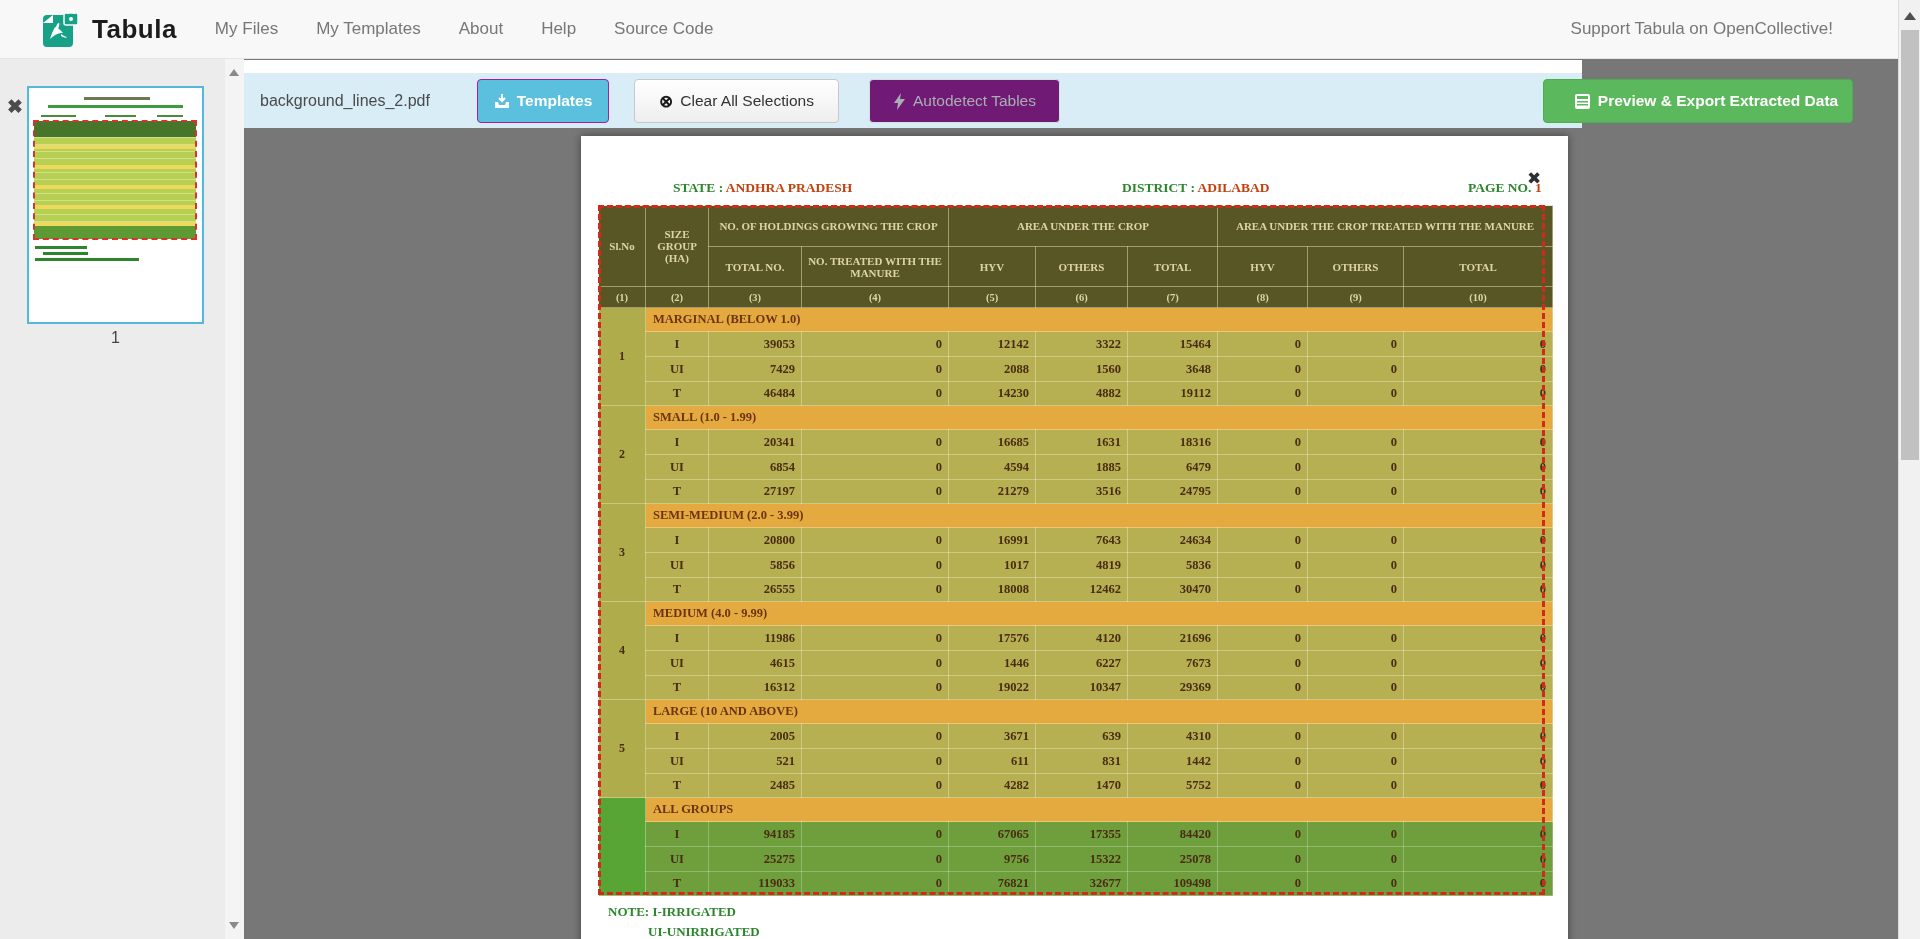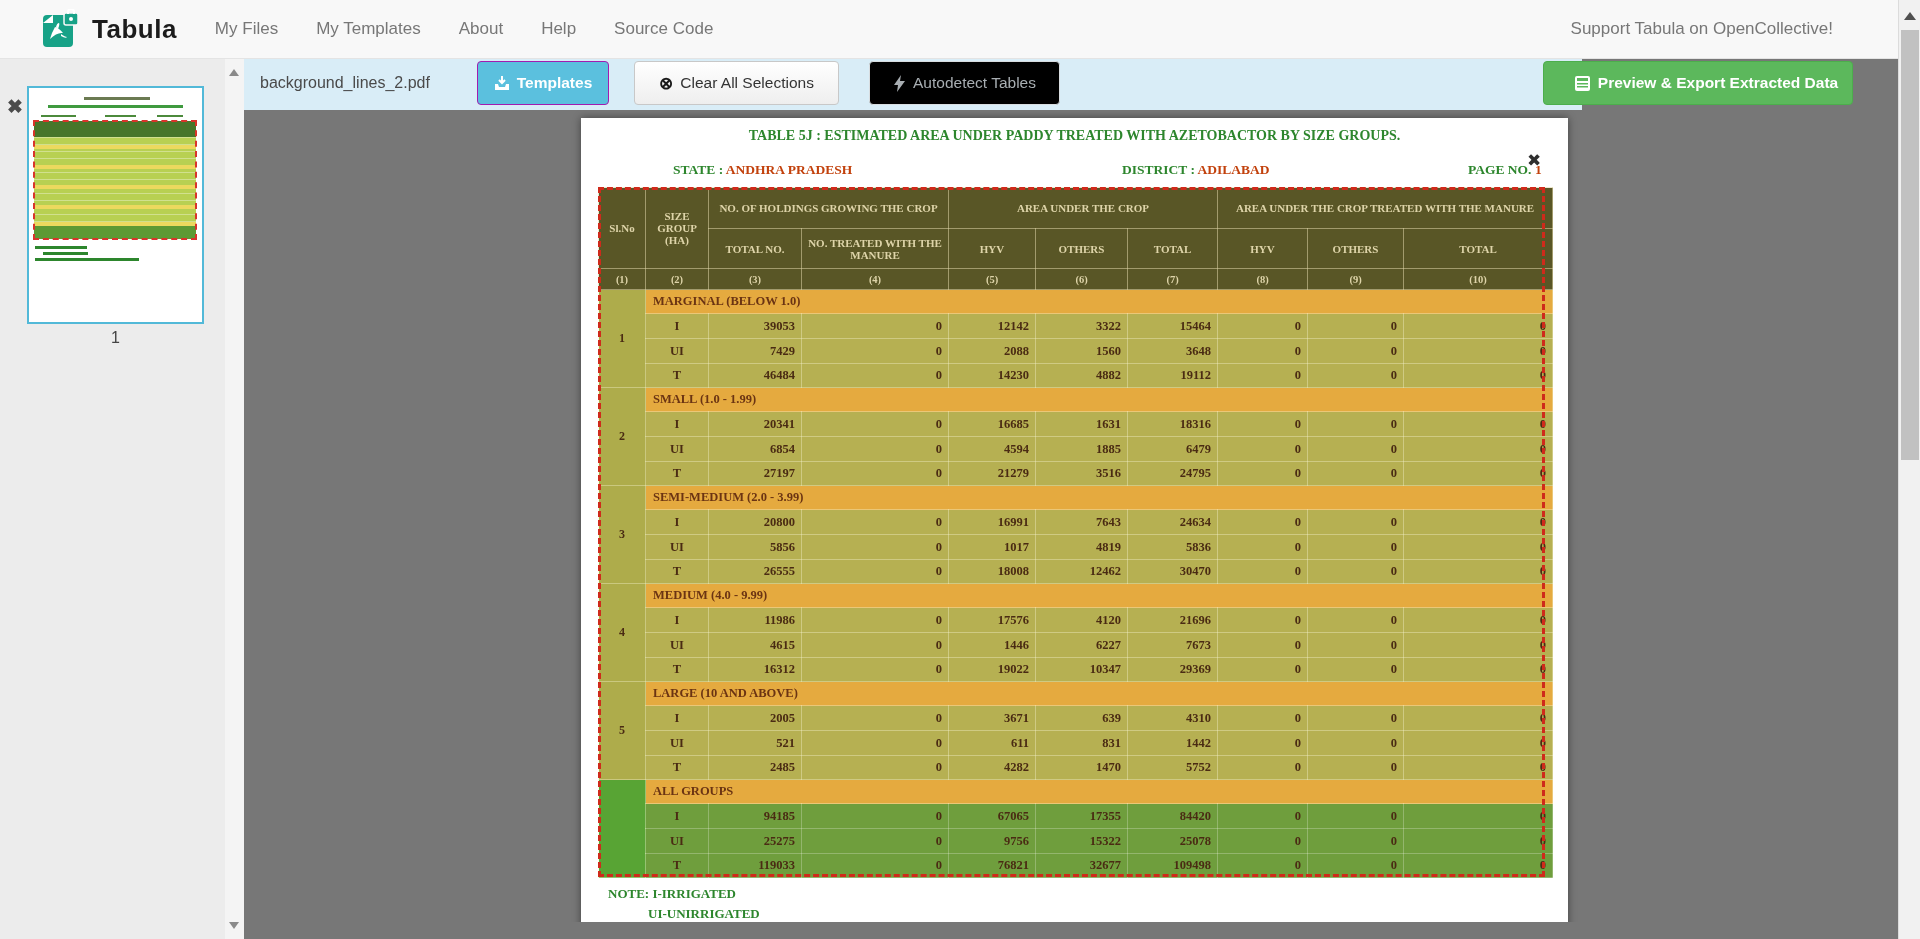--- a/index.html
+++ b/index.html
@@ -33,30 +33,30 @@
   .t-green { position:absolute; left:0; right:0; bottom:0; height:13px; background:#5d9a34; }
   .t-sel { position:absolute; left:-1px; right:-1px; top:-1px; bottom:-1px; border:2px dashed #d9342b; }
   .t-note { position:absolute; height:3px; background:#2d862d; }
   .thumb-label { position:absolute; left:27px; top:270px; width:177px; text-align:center;
                  font-size:16px; color:#444; }
   .side-scroll { position:absolute; right:0; top:0; width:19px; height:100%; background:#f4f4f4; }
   .tri-up   { position:absolute; left:4px; top:10px;   width:0; height:0; border-left:5px solid transparent; border-right:5px solid transparent; border-bottom:7px solid #8a8a8a; cursor:pointer; }
   .tri-down { position:absolute; left:4px; bottom:10px; width:0; height:0; border-left:5px solid transparent; border-right:5px solid transparent; border-top:7px solid #8a8a8a; cursor:pointer; }
 
   
-  .content { position:absolute; left:244px; top:42px; width:1338px; height:880px; background:#fff;text-decoration:underline; }
+  .content { position:absolute; left:244px; top:60px; width:1338px; height:880px; background:#fff;text-decoration:underline; }
   .toolbar { position:absolute; left:0; top:13px; width:100%; height:55px; background:#d9edf7; }
   .filename { position:absolute; left:16px; top:0; height:55px; display:flex; align-items:center;
               color:#4a4a4a; font-size:16px; }
   .btn { position:absolute; top:6px; height:44px; border-radius:4px; display:flex; align-items:center;
          justify-content:center; font-size:15.5px; cursor:pointer; white-space:nowrap; }
   .btn .bicon { margin-right:7px; display:inline-flex; }
   .btn-templates { left:233px; width:132px; background:#5bc0de; border:1px solid #a21caf; color:#fff; font-weight:bold; }
   .btn-clear { left:390px; width:205px; background:linear-gradient(#ffffff,#eeeeee); border:1px solid #c8c8c8; color:#333; }
-  .btn-auto { left:625px; width:191px; background:#000000; border:1px solid #d8dde0; color:#a8aeb2; cursor:default; }
+  .btn-auto { left:625px; width:191px; background:#701a75; border:1px solid #d8dde0; color:#a8aeb2; cursor:default; }
   .btn-export { left:1299px; width:310px; background:#5cb85c; border:1px solid #4cae4c; color:#fff; font-weight:bold;padding-left:16px; }
   .gicon-x { font-size:17px; color:#1a1a1a; font-weight:bold; line-height:1; }
 
   
   .viewer { position:absolute; left:0; top:68px; width:100%; height:812px; background:#777; overflow:hidden; }
   .pdf-page { position:absolute; left:337px; top:8px; width:987px; height:1100px; background:#fff;
               box-shadow:0 0 8px rgba(0,0,0,.45); font-family:"Liberation Serif", serif; }
   .pdf-title { position:absolute; top:10px; left:0; width:100%; text-align:center;
                color:#2d862d; font-weight:bold; font-size:14px; }
   .pdf-meta { position:absolute; top:44px; left:0; width:100%; font-size:13.5px; font-weight:bold; }
@@ -185,21 +185,20 @@
             <rect x="3" y="8" width="11" height="1.5" fill="#5cb85c"></rect>
             <rect x="3" y="11" width="11" height="1.5" fill="#5cb85c"></rect>
           </svg>
       </span>
       <span>Preview &amp; Export Extracted Data</span>
     </div>
   </div>
 
   <div class="viewer">
     <div class="pdf-page">
-      <div class="pdf-title">TABLE 5J : ESTIMATED AREA UNDER PADDY  TREATED WITH AZETOBACTOR BY SIZE GROUPS.</div>
 
       <div class="pdf-meta">
         <span class="meta-item m-state">
           <span class="meta-label">STATE :</span>
           <span class="meta-value">ANDHRA PRADESH</span>
         </span>
         <span class="meta-item m-district">
           <span class="meta-label">DISTRICT :</span>
           <span class="meta-value">ADILABAD</span>
         </span>

